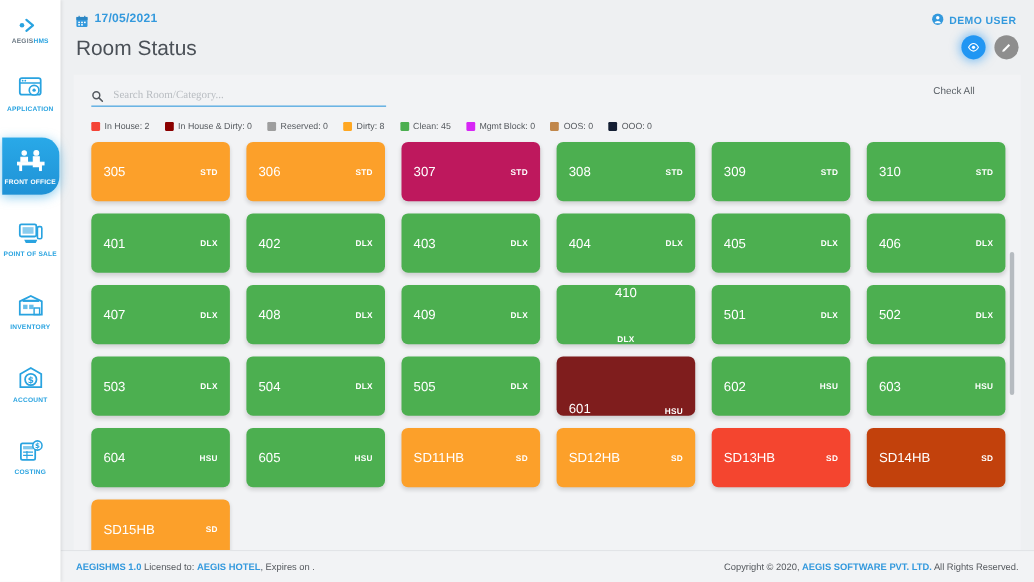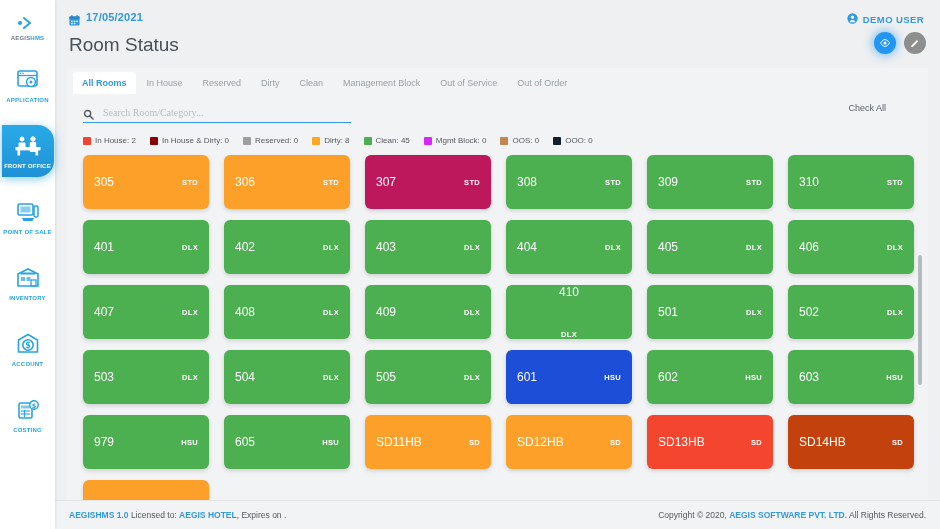--- a/index.html
+++ b/index.html
@@ -262,30 +262,20 @@
         <span class="circ-btn pencil">
           <svg viewBox="0 0 16 16" width="12" height="12">
             <path d="M3.4 11.2 L10.6 4 L12.4 5.8 L5.2 13 L2.8 13.4z" fill="#fff"></path>
           </svg>
         </span>
       </div>
     </div>
 
     <div class="panel">
 
-      <div class="tabs">
-        <div class="tab active">All Rooms</div>
-        <div class="tab">In House</div>
-        <div class="tab">Reserved</div>
-        <div class="tab">Dirty</div>
-        <div class="tab">Clean</div>
-        <div class="tab">Management Block</div>
-        <div class="tab">Out of Service</div>
-        <div class="tab">Out of Order</div>
-      </div>
 
       <div class="searchrow">
         <div class="search-wrap">
           <span class="search-icon">
             <svg viewBox="0 0 12 12" width="11" height="11">
               <circle cx="5" cy="5" r="3.4" fill="none" stroke="#555a60" stroke-width="1.5"></circle>
               <line x1="7.6" y1="7.6" x2="11" y2="11" stroke="#555a60" stroke-width="1.6" stroke-linecap="round"></line>
             </svg>
           </span>
           <input class="search-input" type="text" placeholder="Search Room/Category..." style="">
@@ -407,34 +397,34 @@
               <span class="room-type">DLX</span>
             </div>
             <div class="room" style="background: rgb(76, 175, 80);">
               <span class="room-no">504</span>
               <span class="room-type">DLX</span>
             </div>
             <div class="room" style="background: rgb(76, 175, 80);">
               <span class="room-no">505</span>
               <span class="room-type">DLX</span>
             </div>
-            <div class="room" style="background: #1d4ed8;">
+            <div class="room" style="background: #7f1d1d; align-items: flex-end;">
               <span class="room-no">601</span>
               <span class="room-type">HSU</span>
             </div>
             <div class="room" style="background: rgb(76, 175, 80);">
               <span class="room-no">602</span>
               <span class="room-type">HSU</span>
             </div>
             <div class="room" style="background: rgb(76, 175, 80);">
               <span class="room-no">603</span>
               <span class="room-type">HSU</span>
             </div>
             <div class="room" style="background: rgb(76, 175, 80);">
-              <span class="room-no">979</span>
+              <span class="room-no">604</span>
               <span class="room-type">HSU</span>
             </div>
             <div class="room" style="background: rgb(76, 175, 80);">
               <span class="room-no">605</span>
               <span class="room-type">HSU</span>
             </div>
             <div class="room" style="background: rgb(252, 160, 42);">
               <span class="room-no">SD11HB</span>
               <span class="room-type">SD</span>
             </div>

